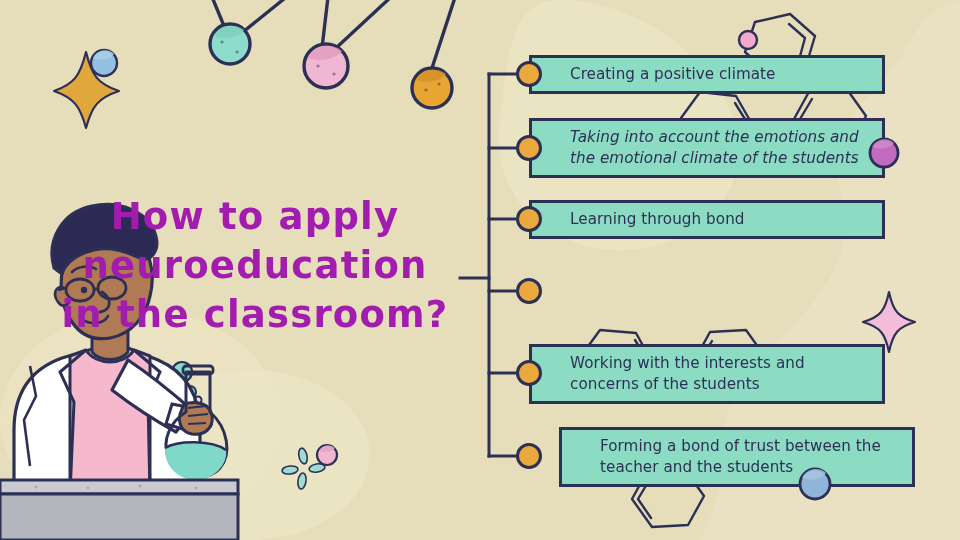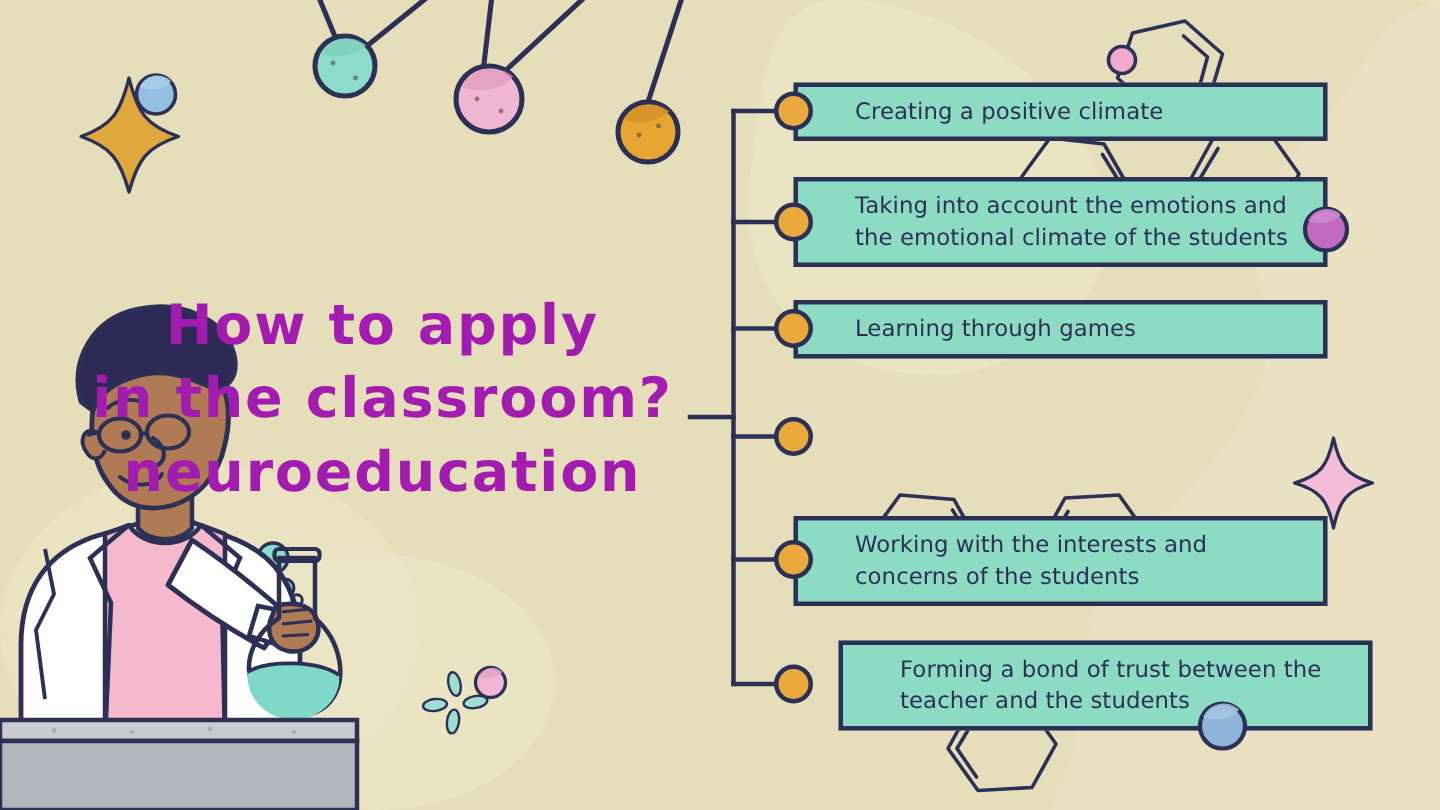--- a/index.html
+++ b/index.html
@@ -238,22 +238,22 @@
         <circle cx="36" cy="487" r="1.6"></circle>
           <circle cx="88" cy="488" r="1.4"></circle>
         <circle cx="140" cy="486" r="1.6"></circle>
           <circle cx="196" cy="488" r="1.4"></circle>
       </g>
     </svg>
   </div>
 
   <div class="title-block">
     <div class="title-line">How to apply</div>
+    <div class="title-line">neuroeducation</div>
     <div class="title-line">in the classroom?</div>
-    <div class="title-line">neuroeducation</div>
   </div>
 
   <div class="layer flow">
     <svg width="960" height="540" viewBox="0 0 960 540">
       <g stroke="#2c3055" stroke-width="3" fill="none" stroke-linecap="square">
         <line x1="489" y1="74" x2="489" y2="456"></line>
         <line x1="460" y1="278" x2="489" y2="278"></line>
         <line x1="489" y1="74" x2="536" y2="74"></line>
         <line x1="489" y1="148" x2="536" y2="148"></line>
         <line x1="489" y1="219" x2="536" y2="219"></line>
@@ -262,27 +262,27 @@
         <line x1="489" y1="456" x2="536" y2="456"></line>
       </g>
     </svg>
   </div>
 
   <div class="node-box" style="left:529px; top:55px; width:356px; height:39px;">
     <span class="node-text">Creating a positive climate</span>
   </div>
   <div class="node-dot" style="left:516px; top:61px;"></div>
 
-  <div class="node-box" style="left:529px; top:118px; width:356px; height:60px;">
+  <div class="node-box" style="left:529px; top:118px; width:356px; height:60px;font-style:italic;">
     <span class="node-text">Taking into account the emotions and the emotional climate of the students</span>
   </div>
   <div class="node-dot" style="left:516px; top:135px;"></div>
 
   <div class="node-box" style="left:529px; top:200px; width:356px; height:39px;">
-    <span class="node-text">Learning through games</span>
+    <span class="node-text">Learning through bond</span>
   </div>
   <div class="node-dot" style="left:516px; top:206px;"></div>
 
   <div class="node-dot" style="left:516px; top:278px;"></div>
 
   <div class="node-box" style="left:529px; top:344px; width:356px; height:60px;">
     <span class="node-text">Working with the interests and concerns of the students</span>
   </div>
   <div class="node-dot" style="left:516px; top:360px;"></div>
 

